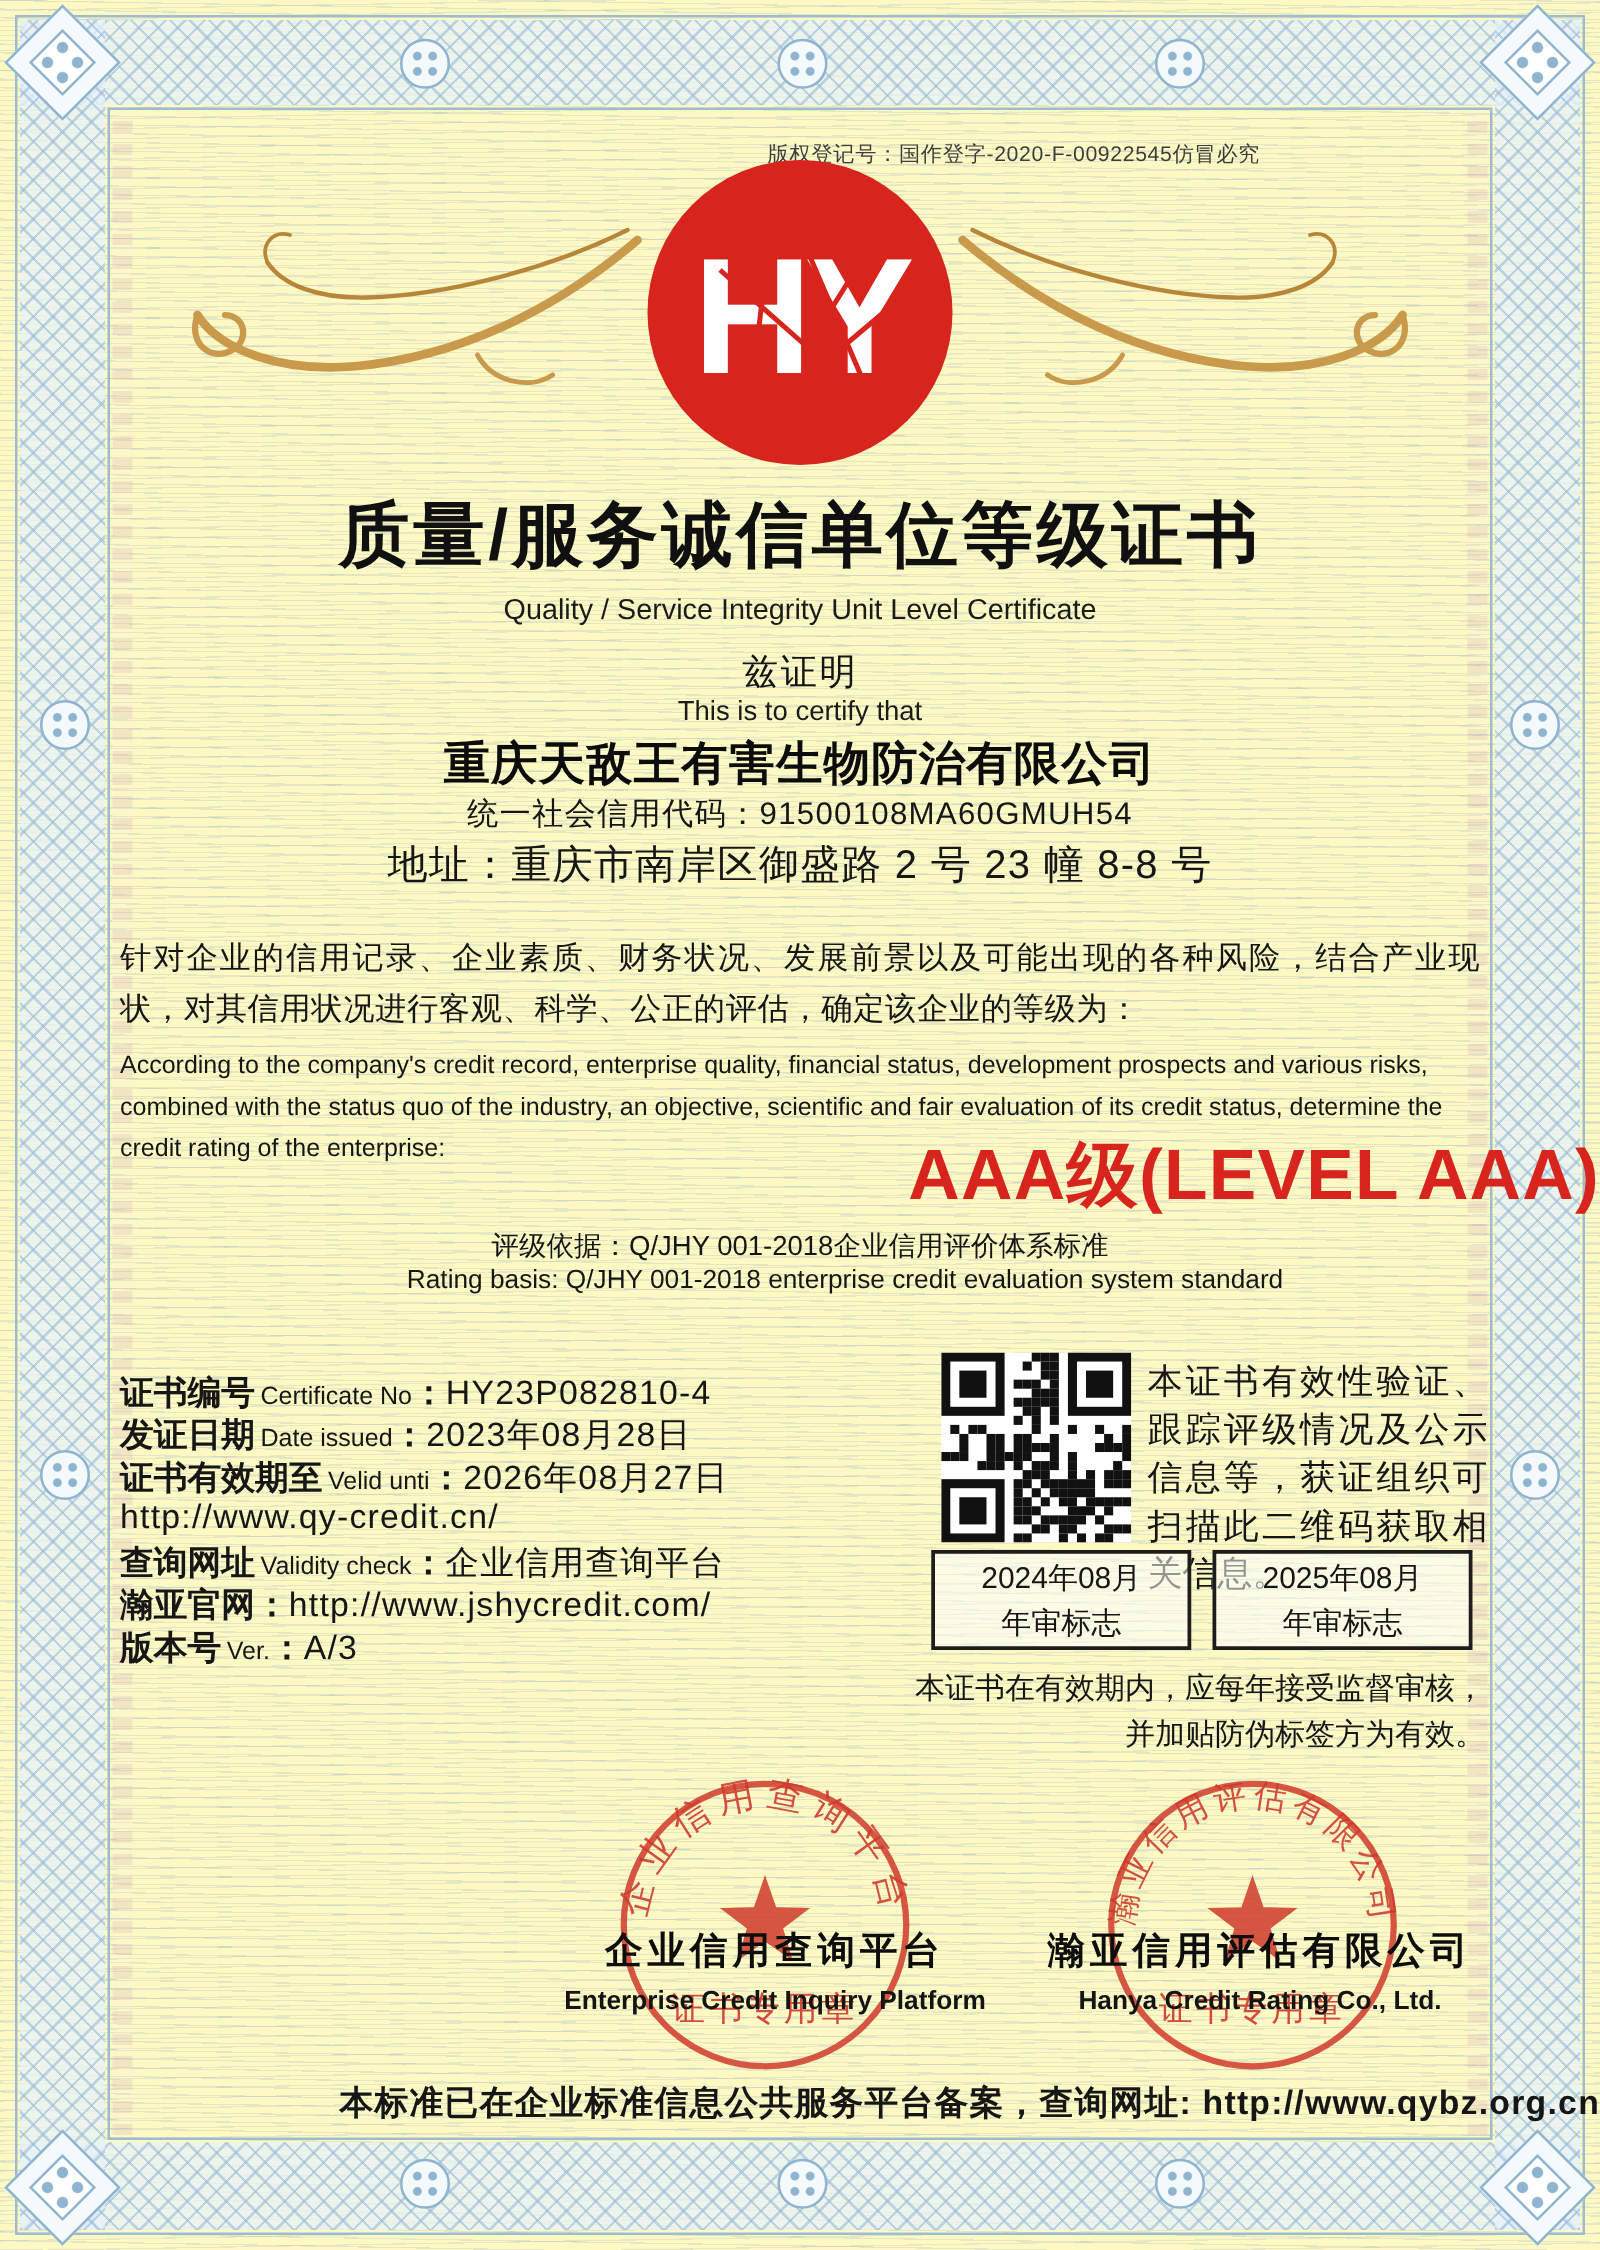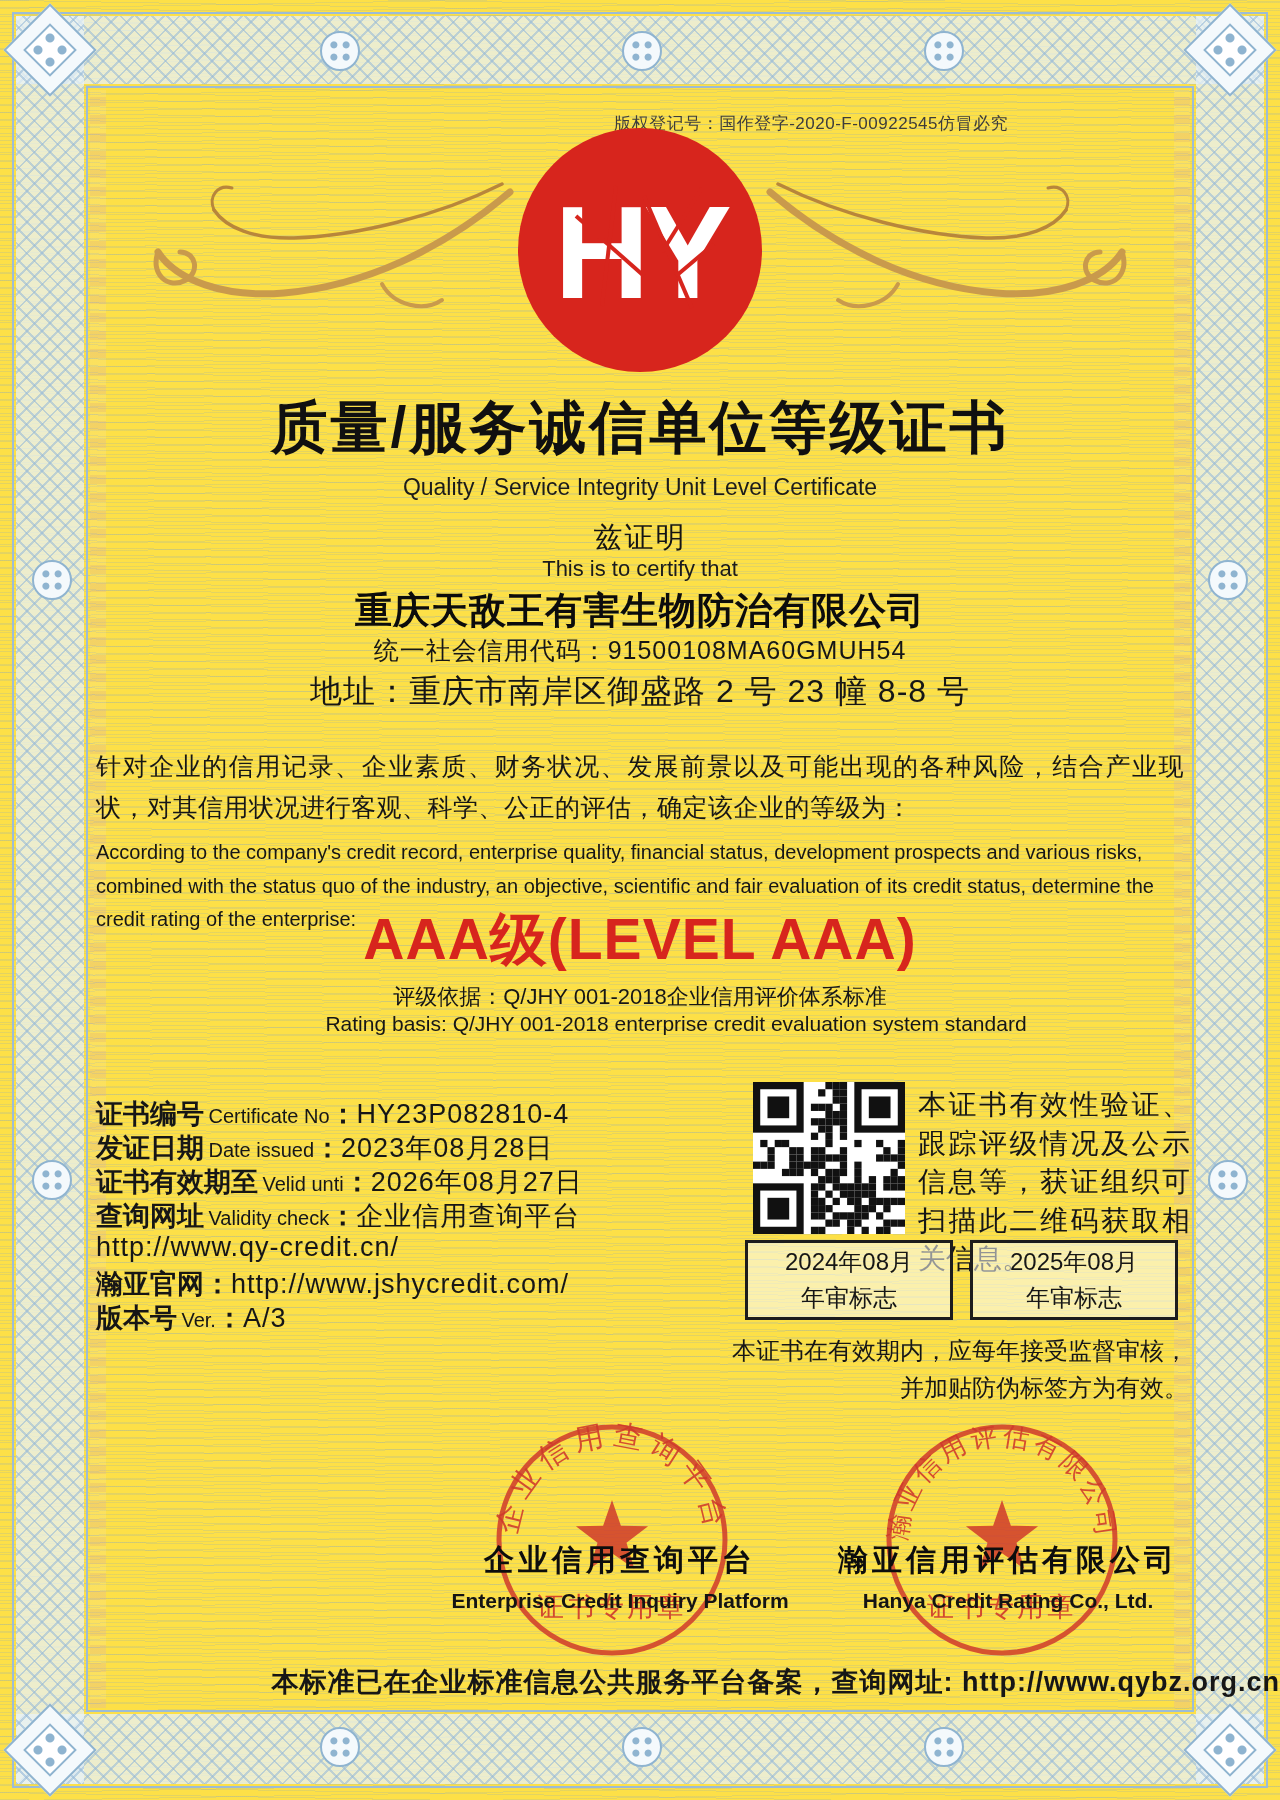--- a/index.html
+++ b/index.html
@@ -1,17 +1,17 @@
 <!DOCTYPE html>
 <html><head>
 <meta charset="utf-8">
 <style>
   html,body{margin:0;padding:0;background:#ffffff;}
   .canvas{position:relative;width:1280px;height:1800px;margin:0 auto;overflow:hidden;
-          background:#fde047;font-family:"Liberation Sans",sans-serif;color:#161616;}
+          background:#fef9c3;font-family:"Liberation Sans",sans-serif;color:#161616;}
   
   .bg-lines{position:absolute;inset:0;
     background-image:
       repeating-linear-gradient(1deg, rgba(130,165,195,.22) 0 1px, transparent 1px 7px),
       repeating-linear-gradient(179deg, rgba(130,165,195,.20) 0 1px, transparent 1px 8px);}
   
   .frame-outer{position:absolute;inset:12px;border:2px solid #9cbcd6;}
   .frame-inner{position:absolute;top:86px;left:86px;right:86px;bottom:88px;border:2px solid #9cbcd6;}
   .band{position:absolute;background-color:rgba(231,241,248,.75);
     background-image:
@@ -46,21 +46,21 @@
   .copyright{top:112px;right:272px;font-size:17px;color:#3c3c3c;letter-spacing:.5px;}
   .title-cn{top:390px;font-size:57px;font-weight:bold;letter-spacing:3px;color:#101010;}
   .title-en{top:474px;font-size:23px;color:#1b1b1b;}
   .certify-cn{top:518px;font-size:29px;color:#141414;letter-spacing:2px;}
   .certify-en{top:556px;font-size:22px;color:#1b1b1b;}
   .company{top:586px;font-size:37px;font-weight:bold;letter-spacing:1px;color:#0c0c0c;}
   .code-line{top:634px;font-size:25px;letter-spacing:1px;}
   .addr-line{top:670px;font-size:32px;letter-spacing:1px;}
   .para-cn{top:746px;left:96px;width:1088px;font-size:25px;line-height:41px;letter-spacing:.5px;text-align:justify;}
   .para-en{top:836px;left:96px;width:1088px;font-size:20px;line-height:33.5px;}
-  .rating{top:902px;font-size:57px;font-weight:bold;letter-spacing:1px;}
+  .rating{top:902px;font-size:57px;font-weight:bold;letter-spacing:1px;text-align:right;}
   .basis-cn{top:982px;font-size:22px;}
   .basis-en{top:1012px;font-size:21px;padding-left:36px;}
   .details{top:1096px;left:96px;width:660px;}
   .drow{height:34px;white-space:nowrap;}
   .dcn{font-size:27px;font-weight:600;}
   .den{font-size:20px;}
   .dval{font-size:27px;letter-spacing:1px;}
   .qr-note{top:1086px;left:918px;width:272px;font-size:28px;line-height:38.5px;text-align:justify;}
   .badge{top:1240px;width:202px;height:74px;border:3px solid #1d1d1d;background:rgba(250,253,255,.55);
     display:flex;flex-direction:column;align-items:center;justify-content:center;gap:4px;font-size:24px;}
@@ -164,22 +164,22 @@
   <div class="abs para-en">According to the company's credit record, enterprise quality, financial status, development prospects and various risks, combined with the status quo of the industry, an objective, scientific and fair evaluation of its credit status, determine the credit rating of the enterprise:</div>
 
   <div class="abs ctr rating" style="color:#d7251d">AAA级(LEVEL AAA)</div>
   <div class="abs ctr basis-cn">评级依据：Q/JHY 001-2018企业信用评价体系标准</div>
   <div class="abs ctr basis-en">Rating basis: Q/JHY 001-2018 enterprise credit evaluation system standard</div>
 
   <div class="abs details">
     <div class="drow"><span class="dcn">证书编号</span> <span class="den">Certificate No</span><span class="dcn">：</span><span class="dval">HY23P082810-4</span></div>
     <div class="drow"><span class="dcn">发证日期</span> <span class="den">Date issued</span><span class="dcn">：</span><span class="dval">2023年08月28日</span></div>
     <div class="drow"><span class="dcn">证书有效期至</span> <span class="den">Velid unti</span><span class="dcn">：</span><span class="dval">2026年08月27日</span></div>
+    <div class="drow"><span class="dval">http://www.qy-credit.cn/</span></div>
     <div class="drow"><span class="dcn">查询网址</span> <span class="den">Validity check</span><span class="dcn">：</span><span class="dval">企业信用查询平台</span></div>
-    <div class="drow"><span class="dval">http://www.qy-credit.cn/</span></div>
     <div class="drow"><span class="dcn">瀚亚官网</span><span class="dcn">：</span><span class="dval">http://www.jshycredit.com/</span></div>
     <div class="drow"><span class="dcn">版本号</span> <span class="den">Ver.</span><span class="dcn">：</span><span class="dval">A/3</span></div>
   </div>
 
   <svg class="abs" style="left:753px;top:1082px" width="152" height="152" viewBox="0 0 147 147">
     <rect x="0" y="0" width="147" height="147" fill="#ffffff"></rect>
     <g id="qr-modules">
         <rect x="0" y="0" width="49" height="49" fill="#111"></rect>
         <rect x="7" y="7" width="35" height="35" fill="#fff"></rect>
         <rect x="14" y="14" width="21" height="21" fill="#111"></rect>

